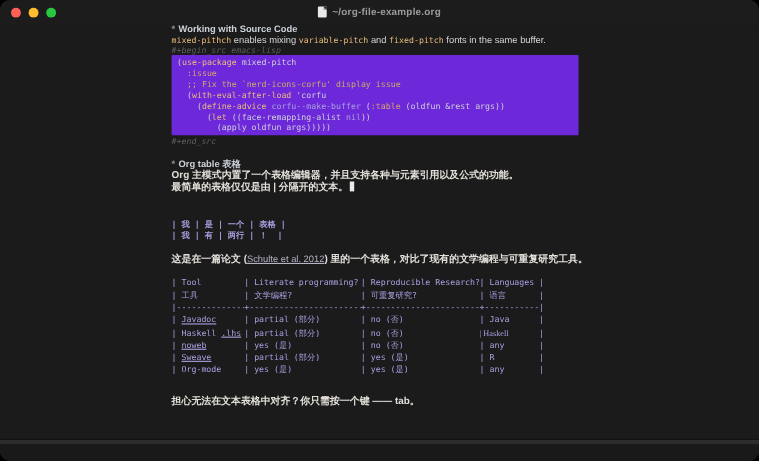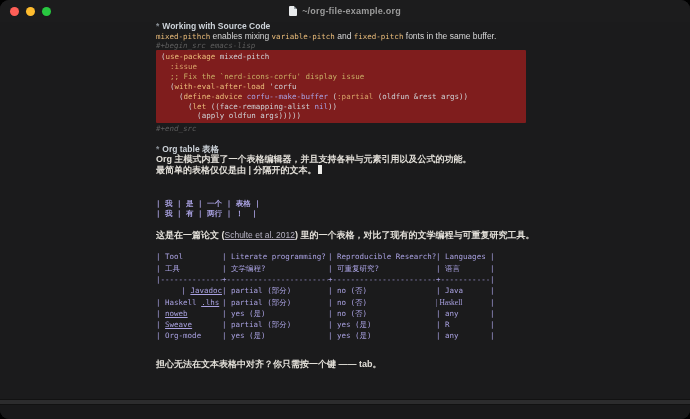--- a/index.html
+++ b/index.html
@@ -33,21 +33,21 @@
   .h2gap { margin-top:11px; }
 
   .intro { height:10px; line-height:10px; font-size:8.5px; color:#d6d6d6; white-space:nowrap; }
   .smy { font-family:"DejaVu Sans Mono", monospace; font-size:7.5px; color:#ecbe7b; }
   .spw { color:#d6d6d6; }
 
   .meta { font-family:"DejaVu Sans Mono", monospace; font-style:italic;
     font-size:7.5px; color:#5e5e5e; height:9px; line-height:9px; white-space:nowrap; }
   .meta.end { height:10px; line-height:12px; }
 
-  #code-block { width:370px; background:#7f1d1d; border-radius:1px;
+  #code-block { width:370px; background:#6d28d9; border-radius:1px;
     padding:2px 0 2px 5px; }
   .cline { font-family:"DejaVu Sans Mono", monospace; font-size:7.5px;
     line-height:9.9px; white-space:pre; color:#cfd2d6; }
   .sy { color:#ecbe7b; }          
   .so { color:#d9a56a; }          
   .sv { color:#a9a1e1; }          
   .sw { color:#cfd2d6; }          
   .sc { color:#c9ae66; }          
 
   .prose-cjk { height:11px; line-height:11px; font-size:9px; font-weight:700;
@@ -102,21 +102,21 @@
 
     <div class="intro"><span class="smy">mixed-pithch</span><span class="spw"> enables mixing </span><span class="smy">variable-pitch</span><span class="spw"> and </span><span class="smy">fixed-pitch</span><span class="spw"> fonts in the same buffer.</span></div>
 
     <div class="meta">#+begin_src emacs-lisp</div>
 
     <div id="code-block">
         <div class="cline"><span class="sw">(</span><span class="sy">use-package</span><span class="sw"> mixed-pitch</span></div>
         <div class="cline"><span class="sw">  </span><span class="so">:issue</span></div>
         <div class="cline"><span class="sc">  ;; Fix the `nerd-icons-corfu' display issue</span></div>
         <div class="cline"><span class="sw">  (</span><span class="sy">with-eval-after-load</span><span class="sw"> 'corfu</span></div>
-        <div class="cline"><span class="sw">    (</span><span class="sy">define-advice</span><span class="sw"> </span><span class="sv">corfu--make-buffer</span><span class="sw"> (</span><span class="so">:partial</span><span class="sw"> (oldfun &amp;rest args))</span></div>
+        <div class="cline"><span class="sw">    (</span><span class="sy">define-advice</span><span class="sw"> </span><span class="sv">corfu--make-buffer</span><span class="sw"> (</span><span class="so">:table</span><span class="sw"> (oldfun &amp;rest args))</span></div>
         <div class="cline"><span class="sw">      (</span><span class="sy">let</span><span class="sw"> ((face-remapping-alist </span><span class="sv">nil</span><span class="sw">))</span></div>
         <div class="cline"><span class="sw">        (apply oldfun args)))))</span></div>
       </div>
 
     <div class="meta end">#+end_src</div>
 
     <div class="heading h2gap"><span class="bullet">*</span><span>Org table 表格</span></div>
 
     <div class="prose-cjk">Org 主模式内置了一个表格编辑器，并且支持各种与元素引用以及公式的功能。</div>
 
@@ -126,21 +126,21 @@
       <div class="minirow">| 我 | 是 | 一个 | 表格 |</div>
       <div class="minirow">| 我 | 有 | 两行 | ！  |</div>
     </div>
 
     <div class="para3"><span>这是在一篇论文 (</span><span class="plink">Schulte et al. 2012</span><span>) 里的一个表格，对比了现有的文学编程与可重复研究工具。</span></div>
 
     <div id="big-table">
         <div class="trow"><span class="tcell" style="width: 66px;">| <span>Tool</span></span><span class="tcell" style="width: 106px;">| <span>Literate programming?</span></span><span class="tcell" style="width: 108px;">| <span>Reproducible Research?</span></span><span class="tcell" style="width: 54px;">| <span>Languages</span></span><span>|</span></div>
         <div class="trow"><span class="tcell" style="width: 66px;">| <span>工具</span></span><span class="tcell" style="width: 106px;">| <span>文学编程?</span></span><span class="tcell" style="width: 108px;">| <span>可重复研究?</span></span><span class="tcell" style="width: 54px;">| <span>语言</span></span><span>|</span></div>
         <div class="trow"><span class="tcell" style="width: 66px;">|--------------------</span><span class="tcell" style="width: 106px;">+--------------------------</span><span class="tcell" style="width: 108px;">+--------------------------</span><span class="tcell" style="width: 54px;">+--------------</span><span>|</span></div>
-        <div class="trow"><span class="tcell" style="width: 66px; text-align: right;">| <span class="lk">Javadoc</span></span><span class="tcell" style="width: 106px;">| <span>partial (部分)</span></span><span class="tcell" style="width: 108px;">| <span>no (否)</span></span><span class="tcell" style="width: 54px;">| <span>Java</span></span><span>|</span></div>
+        <div class="trow"><span class="tcell" style="width: 66px;">| <span class="lk">Javadoc</span></span><span class="tcell" style="width: 106px;">| <span>partial (部分)</span></span><span class="tcell" style="width: 108px;">| <span>no (否)</span></span><span class="tcell" style="width: 54px;">| <span>Java</span></span><span>|</span></div>
         <div class="trow"><span class="tcell" style="width: 66px;">| <span>Haskell </span><span class="lk">.lhs</span></span><span class="tcell" style="width: 106px;">| <span>partial (部分)</span></span><span class="tcell" style="width: 108px;">| <span>no (否)</span></span><span class="tcell" style="width: 54px; font-family: Liberation Serif, serif;">| <span>Haskell</span></span><span>|</span></div>
         <div class="trow"><span class="tcell" style="width: 66px;">| <span class="lk">noweb</span></span><span class="tcell" style="width: 106px;">| <span>yes (是)</span></span><span class="tcell" style="width: 108px;">| <span>no (否)</span></span><span class="tcell" style="width: 54px;">| <span>any</span></span><span>|</span></div>
         <div class="trow"><span class="tcell" style="width: 66px;">| <span class="lk">Sweave</span></span><span class="tcell" style="width: 106px;">| <span>partial (部分)</span></span><span class="tcell" style="width: 108px;">| <span>yes (是)</span></span><span class="tcell" style="width: 54px;">| <span>R</span></span><span>|</span></div>
         <div class="trow"><span class="tcell" style="width: 66px;">| <span>Org-mode</span></span><span class="tcell" style="width: 106px;">| <span>yes (是)</span></span><span class="tcell" style="width: 108px;">| <span>yes (是)</span></span><span class="tcell" style="width: 54px;">| <span>any</span></span><span>|</span></div>
       </div>
 
     <div class="para4">担心无法在文本表格中对齐？你只需按一个键 —— tab。</div>
 
   </div>
 

